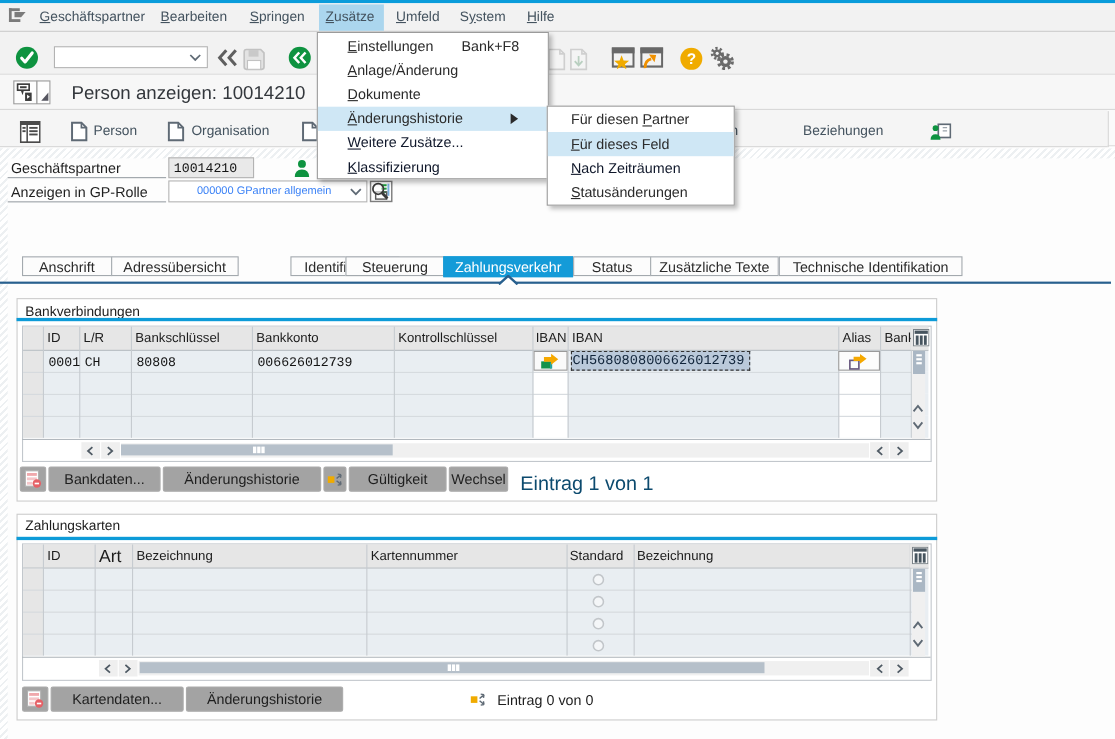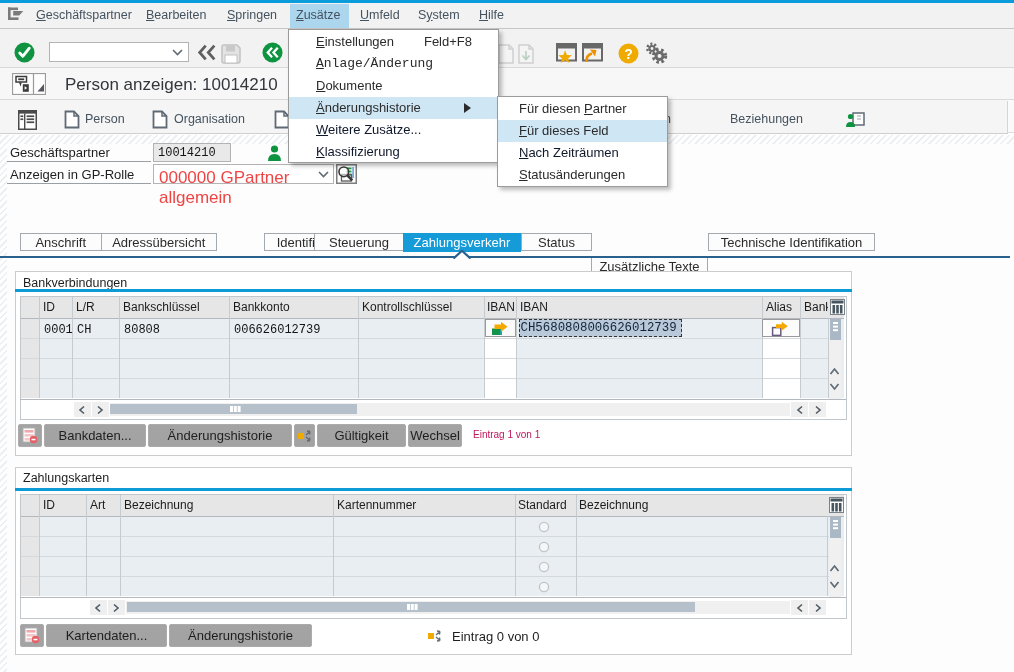--- a/index.html
+++ b/index.html
@@ -180,21 +180,21 @@
   <div class="abs" style="left:153px;top:143px;width:78px;height:19px;background:#e9e9e9;border:1px solid #b3b3b3;box-sizing:border-box;">
     <div class="mono" style="font-size:12px;color:#141414;padding:2px 0 0 4px;">10014210</div>
   </div>
   <svg class="abs" style="left:267px;top:145px;" width="15" height="16" viewBox="0 0 15 16">
     <circle cx="7.5" cy="4" r="3.6" fill="#0e9340"></circle>
     <path d="M1 16 q0-7 6.5-7 q6.5 0 6.5 7 z" fill="#0e9340"></path>
   </svg>
   <div class="abs lbl" style="left:10px;top:167px;">Anzeigen in GP-Rolle</div>
   <div class="abs" style="left:7px;top:183px;width:144px;height:1px;background:#9aa0a6;"></div>
   <div class="abs" style="left:153px;top:164px;width:181px;height:20px;background:#fff;border:1px solid #b3b3b3;box-sizing:border-box;">
-    <div style="font-size:17px;color:#ef4444;padding:3px 0 0 5px;">000000 GPartner allgemein</div>
+    <div style="font-size:10px;color:#3b82f6;padding:3px 0 0 5px;margin-left:20px;">000000 GPartner allgemein</div>
   </div>
   <svg class="abs" style="left:318px;top:171px;" width="11" height="7" viewBox="0 0 11 7">
     <path d="M1 1 l4.5 4.5 L10 1" fill="none" stroke="#5f6a75" stroke-width="1.6"></path>
   </svg>
   <svg class="abs" style="left:336px;top:164px;" width="21" height="20" viewBox="0 0 21 20">
     <rect x="0.75" y="0.75" width="19.5" height="18.5" fill="#fdfdfd" stroke="#7d7d7d" stroke-width="1.5"></rect>
     <rect x="16.2" y="3" width="1.8" height="11" fill="#7aaede"></rect>
     <rect x="10.5" y="3.5" width="5" height="1.8" fill="#1e9e3e"></rect>
     <rect x="10.5" y="6.6" width="5" height="1.8" fill="#1e9e3e"></rect>
     <rect x="10.5" y="9.7" width="5" height="1.8" fill="#1e9e3e"></rect>
@@ -204,21 +204,21 @@
   </svg>
 </div>
 
 <div id="tabs">
   <div class="tabu" style="left:19.5px;width:82.5px;">Anschrift</div>
   <div class="tabu" style="left:101px;width:115.5px;">Adressübersicht</div>
   <div class="tabu" style="left:215.7px;width:99px;margin-left:48px;">Identifikation</div>
   <div class="tabu" style="left:314px;width:90px;">Steuerung</div>
   <div class="tabu" style="left:403px;width:118px;height:19.5px;background:#149bd8;border-color:#149bd8;color:#fff;">Zahlungsverkehr</div>
   <div class="tabu" style="left:521px;width:71px;">Status</div>
-  <div class="tabu" style="left:591px;width:117px;margin-top:24px;">Zusätzliche Texte</div>
+  <div class="tabu" style="left:591px;width:117px;">Zusätzliche Texte</div>
   <div class="tabu" style="left:708px;width:167px;">Technische Identifikation</div>
   <div class="abs" style="left:0;top:255.5px;width:1010px;height:2.5px;background:#28608e;"></div>
   <svg class="abs" style="left:453px;top:249.5px;" width="18" height="9" viewBox="0 0 18 9">
     <path d="M0 8.5 L18 8.5 L9 0 Z" fill="#fff"></path>
     <path d="M0.5 8.5 L9 0.8 L17.5 8.5" fill="none" stroke="#28608e" stroke-width="2.2"></path>
   </svg>
 </div>
 <style>#tabs .tabu{top:232.5px;height:18.5px;line-height:17px;font-size:13px;}</style>
 
 <div id="group1">
@@ -337,21 +337,21 @@
   <div class="btn" style="left:44px;top:424px;width:102px;">Bankdaten...</div>
   <div class="btn" style="left:148px;top:424px;width:144px;">Änderungshistorie</div>
   <div class="btn" style="left:294px;top:424px;width:21px;"></div>
   <svg class="abs" style="left:297px;top:427px;" width="15" height="17" viewBox="0 0 15 17">
     <rect x="1" y="6" width="6" height="6" fill="#f0ab00"></rect>
     <path d="M9 8 L13 4.5 M13 4.5 l-3 -.5 M13 4.5 l-.5 3" stroke="#5f6a75" stroke-width="1.3" fill="none"></path>
     <path d="M9 10 L13 13.5 M13 13.5 l-3 .5 M13 13.5 l-.5 -3" stroke="#5f6a75" stroke-width="1.3" fill="none"></path>
   </svg>
   <div class="btn" style="left:317px;top:424px;width:89px;">Gültigkeit</div>
   <div class="btn" style="left:408px;top:424px;width:54px;">Wechsel</div>
-  <div class="abs" style="left:473px;top:429px;font-size:10px;color:#be185d;">Eintrag 1 von 1</div>
+  <div class="abs" style="left:473px;top:429px;font-size:18px;color:#0c4a6e;">Eintrag 1 von 1</div>
 </div>
 
 <div id="group2">
   <div class="abs" style="left:15px;top:467px;width:837px;height:188px;border:1px solid #cccccc;box-sizing:border-box;background:#fff;"></div>
   <div class="abs" style="left:23px;top:471px;font-size:12.5px;color:#1e1e1e;">Zahlungskarten</div>
   <div class="abs" style="left:15px;top:488px;width:837px;height:3px;background:#0d9bd8;"></div>
 
   <div class="abs" style="left:20px;top:494px;width:827px;height:125px;border:1px solid #c2c7cc;box-sizing:border-box;"></div>
   <div class="abs" style="left:20px;top:596.5px;width:826px;height:1px;background:#b2b8be;"></div>
   <div class="abs" style="left:21px;top:495px;width:823px;height:20.6px;background:#e6e6e6;border-bottom:1px solid #b2b8be;box-sizing:content-box;"></div>
@@ -366,21 +366,21 @@
 
   <div class="abs" style="left:38.8px;top:495px;width:1px;height:101px;background:#c6cbd0;"></div>
   <div class="abs" style="left:86.4px;top:495px;width:1px;height:101px;background:#c6cbd0;"></div>
   <div class="abs" style="left:119.7px;top:495px;width:1px;height:101px;background:#c6cbd0;"></div>
   <div class="abs" style="left:332.8px;top:495px;width:1px;height:101px;background:#c6cbd0;"></div>
   <div class="abs" style="left:514.5px;top:495px;width:1px;height:101px;background:#c6cbd0;"></div>
   <div class="abs" style="left:576px;top:495px;width:1px;height:101px;background:#c6cbd0;"></div>
   <div class="abs" style="left:827px;top:495px;width:1px;height:101px;background:#c6cbd0;"></div>
 
   <div class="abs" style="left:43px;top:498px;font-size:12px;color:#1c1c1c;">ID</div>
-  <div class="abs" style="left:90px;top:498px;font-size:12px;color:#1c1c1c;">Art</div>
+  <div class="abs" style="left:90px;top:498px;font-size:16px;color:#1c1c1c;">Art</div>
   <div class="abs" style="left:124px;top:498px;font-size:12px;color:#1c1c1c;">Bezeichnung</div>
   <div class="abs" style="left:337px;top:498px;font-size:12px;color:#1c1c1c;">Kartennummer</div>
   <div class="abs" style="left:518px;top:498px;font-size:12px;color:#1c1c1c;">Standard</div>
   <div class="abs" style="left:579px;top:498px;font-size:12px;color:#1c1c1c;">Bezeichnung</div>
 
   <div class="abs" style="left:827px;top:495px;width:17px;height:20.6px;background:#e6e6e6;"></div>
   <svg class="abs" style="left:829px;top:497px;" width="15" height="16" viewBox="0 0 15 16">
     <rect x="0.5" y="0.5" width="14" height="15" fill="#fff" stroke="#7a8288"></rect>
     <rect x="1.5" y="1.5" width="12" height="3" fill="#47555f"></rect>
     <rect x="2.5" y="6" width="2.6" height="8.5" fill="#47555f"></rect>
@@ -447,23 +447,23 @@
     <path d="M9 8 L13 4.5 M13 4.5 l-3 -.5 M13 4.5 l-.5 3" stroke="#5f6a75" stroke-width="1.3" fill="none"></path>
     <path d="M9 10 L13 13.5 M13 13.5 l-3 .5 M13 13.5 l-.5 -3" stroke="#5f6a75" stroke-width="1.3" fill="none"></path>
   </svg>
   <div class="abs" style="left:452px;top:629px;font-size:13px;color:#1e1e1e;">Eintrag 0 von 0</div>
 </div>
 
 <div id="menus">
   <div class="abs" style="left:288px;top:29px;width:211px;height:134px;background:#fff;border:1px solid #9b9b9b;box-sizing:border-box;box-shadow:3px 3px 4px rgba(0,0,0,0.25);z-index:50;">
     <div class="dd-item" style="top:1px;">
         <span class="txt"><u>E</u>instellungen</span>
-        <span style="position:absolute;right:26px;">Feld+F8</span>
-      </div>
-    <div class="dd-item" style="top:23px;font-family:Liberation Mono, monospace;">
+        <span style="position:absolute;right:26px;">Bank+F8</span>
+      </div>
+    <div class="dd-item" style="top:23px;">
         <span class="txt"><u>A</u>nlage/Änderung</span>
       </div>
     <div class="dd-item" style="top:45px;">
         <span class="txt"><u>D</u>okumente</span>
       </div>
     <div class="dd-item" style="top:67px;background:#cfe7f5;">
         <span class="txt"><u>Ä</u>nderungshistorie</span>
       <svg style="position:absolute;right:27px;top:6px;" width="7" height="10" viewBox="0 0 7 10">
           <path d="M0 0 L7 5 L0 10 Z" fill="#2b2b2b"></path>
         </svg>

